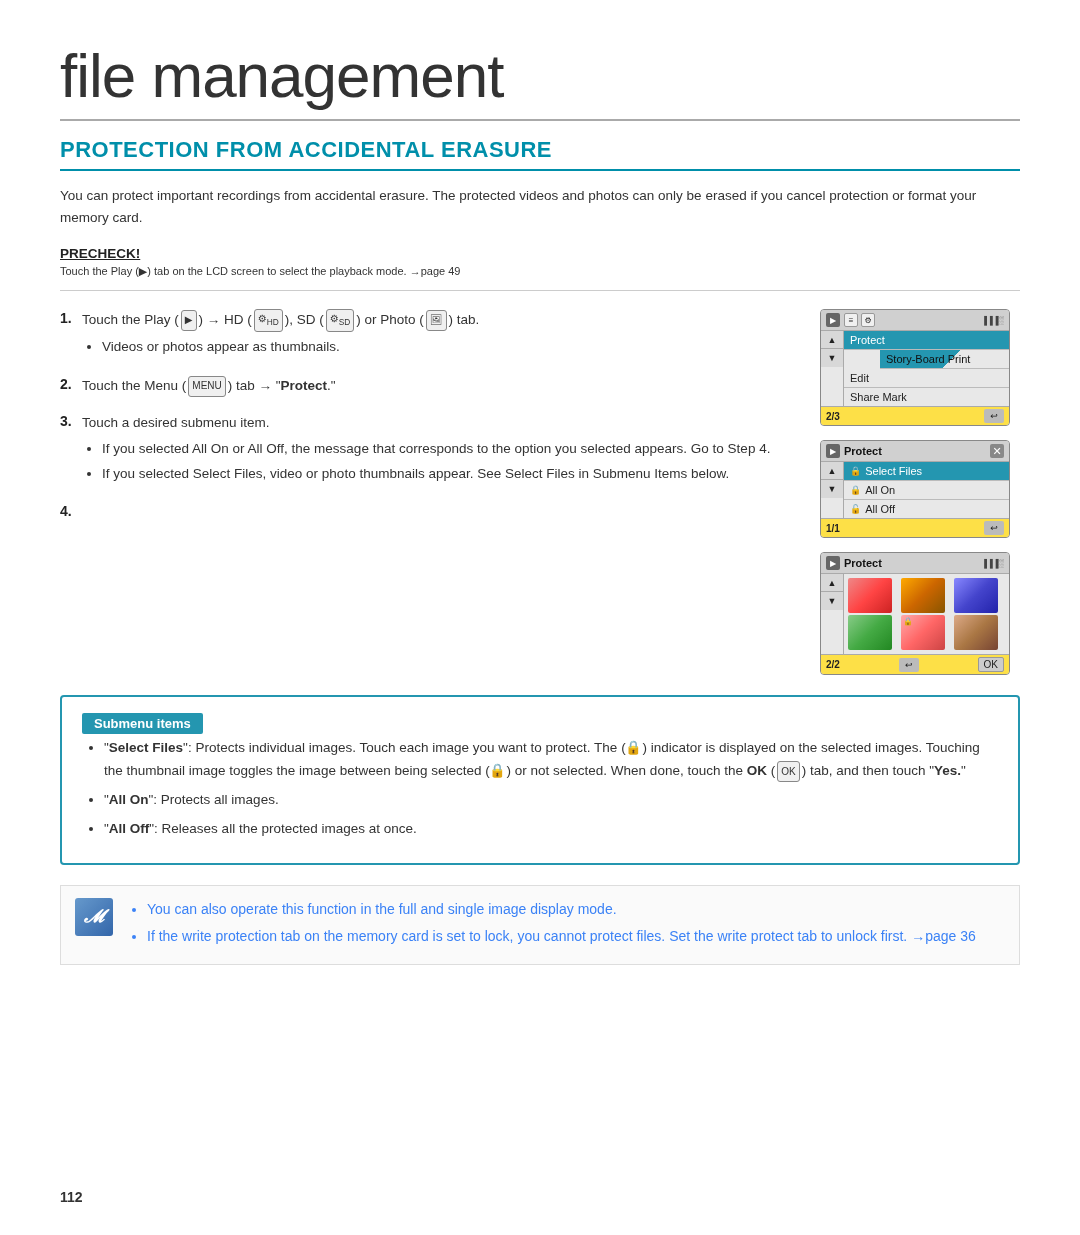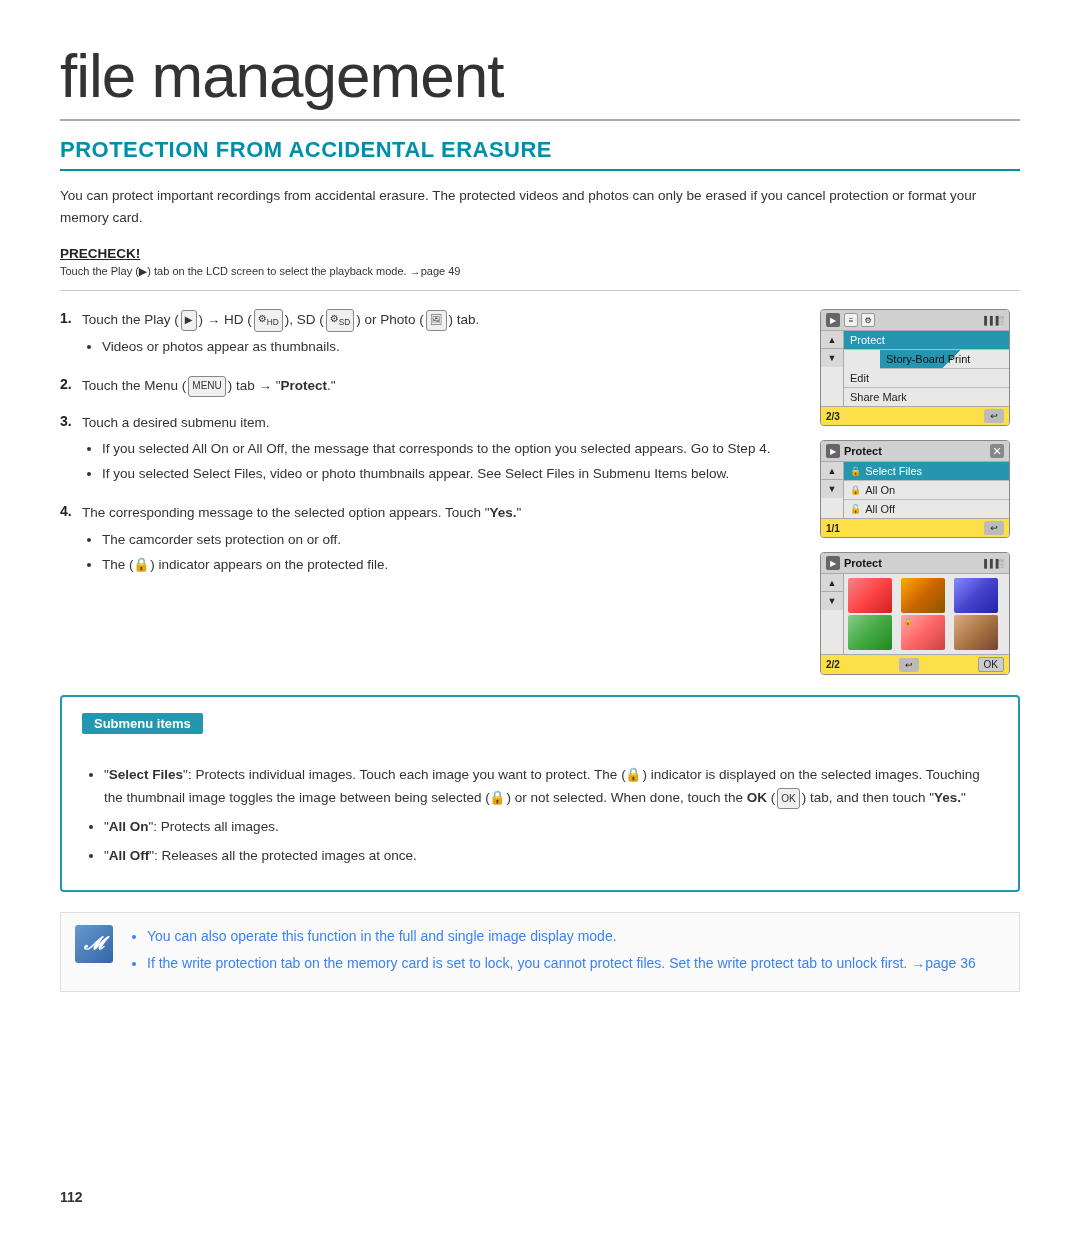--- a/index.html
+++ b/index.html
@@ -290,21 +290,21 @@
       margin-bottom: 20px;
     }
     .submenu-title {
       background: #2496b0;
       color: white;
       font-size: 13px;
       font-weight: bold;
       display: inline-block;
       padding: 3px 12px;
       border-radius: 2px;
-      margin-bottom: 30px;
+      margin-bottom: 3px;
     }
     .submenu-items {
       list-style: disc;
       padding-left: 22px;
       font-size: 13.5px;
       line-height: 1.7;
       color: #333;
     }
     .submenu-items li {
       margin-bottom: 6px;
@@ -406,27 +406,20 @@
         Touch a desired submenu item.
         <ul>
           <li>If you selected All On or All Off, the message that corresponds to the option you selected appears. Go to Step 4.</li>
           <li>If you selected Select Files, video or photo thumbnails appear. See Select Files in Submenu Items below.</li>
         </ul>
       </div>
     </div>
 
     <div class="step">
       <span class="step-number">4.</span>
-      <div class="step-content">
-        The corresponding message to the selected option appears. Touch "<strong>Yes.</strong>"
-        <ul>
-          <li>The camcorder sets protection on or off.</li>
-          <li>The (🔒) indicator appears on the protected file.</li>
-        </ul>
-      </div>
     </div>
 
   </div>
 
   <div class="ui-panels-area">
 
     <div class="ui-panel">
       <div class="ui-panel-header">
         <div class="ui-panel-header-left">
           <div class="panel-play-btn">▶</div>

